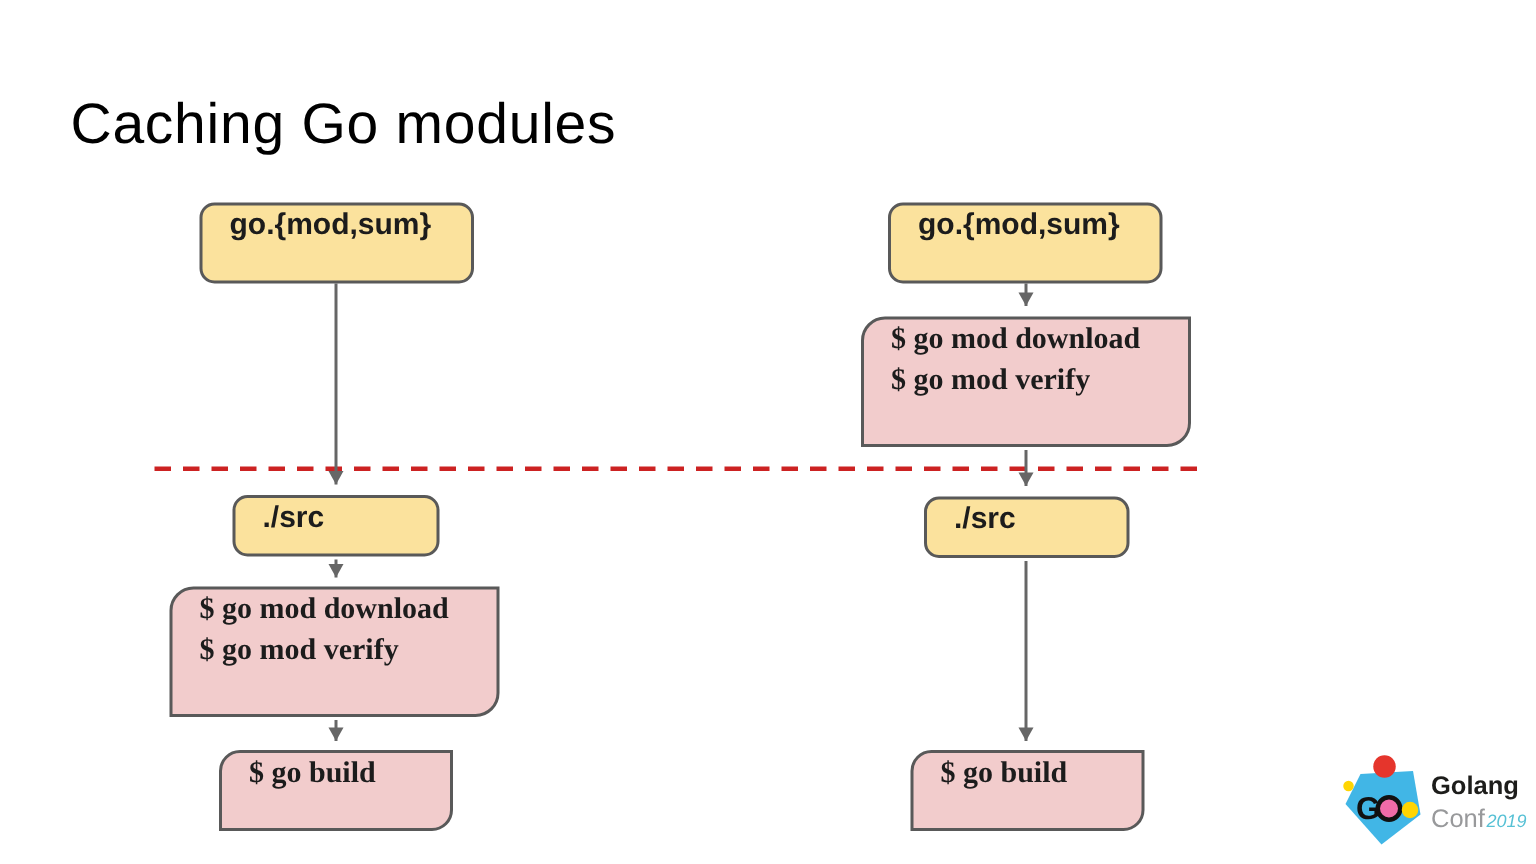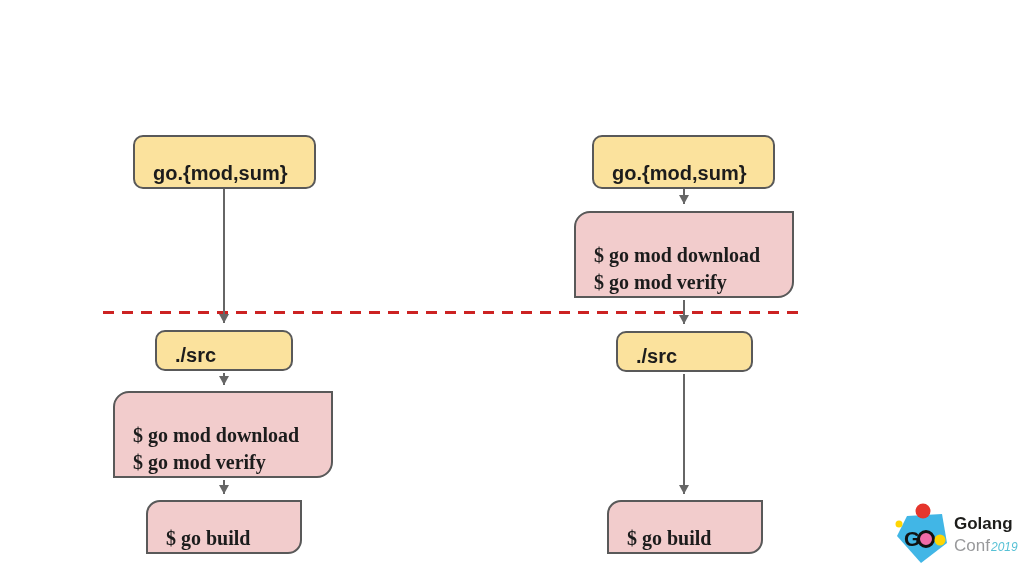--- a/index.html
+++ b/index.html
@@ -21,21 +21,21 @@
     font-size:38px; font-weight:400; color:var(--title-text);
     letter-spacing:0.5px;
   }
   .connectors{position:absolute; left:0; top:0; width:1024px; height:576px;}
   .arrow-line{stroke:var(--arrow); stroke-width:2; fill:none;}
   .arrowhead{fill:var(--arrow);}
   .dash-line{stroke:var(--dashed-line); stroke-width:3; stroke-dasharray:11 8; fill:none;}
   .node{
     position:absolute; box-sizing:border-box;
     border:2px solid var(--box-border);
-    display:flex; flex-direction:column; justify-content:flex-end;
+    display:flex; flex-direction:column; justify-content:flex-start;
     padding-left:18px; font-weight:bold; font-size:20px;
     color:var(--box-text); line-height:27px; white-space:nowrap;
   }
   .yellow{background:var(--yellow-fill); border-radius:10px;}
   .pink{background:var(--pink-fill); border-radius:16px 0 16px 0;font-family:Liberation Serif, serif;}
   .pink.small{border-radius:14px 0 14px 0;}
   #l-gomod{left:133px; top:135px; width:183px; height:54px;}
   #l-src  {left:155px; top:330px; width:138px; height:41px;}
   #l-cmd  {left:113px; top:391px; width:220px; height:87px;}
   #l-build{left:146px; top:500px; width:156px; height:54px;}
@@ -51,20 +51,21 @@
   .logo-g{font-family:"Liberation Sans",sans-serif; font-weight:bold; font-size:21px; fill:#111;}
   .logo-brand{font-family:"Liberation Sans",sans-serif; font-weight:bold; font-size:17px; fill:var(--logo-text-dark);}
   .logo-conf{font-family:"Liberation Sans",sans-serif; font-size:17px; fill:var(--logo-text-gray);}
   .logo-year{font-family:"Liberation Sans",sans-serif; font-style:italic; font-size:12px; fill:var(--logo-year-teal);}
 </style>
 </head>
 <body>
 
 <div class="slide">
 
+  <h1 class="title">Caching Go modules</h1>
 
   <svg class="connectors" viewBox="0 0 1024 576" xmlns="http://www.w3.org/2000/svg">
     <defs>
       <marker id="ah" markerUnits="userSpaceOnUse" markerWidth="14" markerHeight="14" refX="11" refY="7" orient="auto">
         <path class="arrowhead" d="M2,2 L11,7 L2,12 Z"></path>
       </marker>
     </defs>
     <line class="dash-line" x1="103" y1="312.5" x2="800" y2="312.5"></line>
     <line class="arrow-line" x1="224" y1="189" x2="224" y2="323" marker-end="url(#ah)"></line>
     <line class="arrow-line" x1="224" y1="373" x2="224" y2="385" marker-end="url(#ah)"></line>

